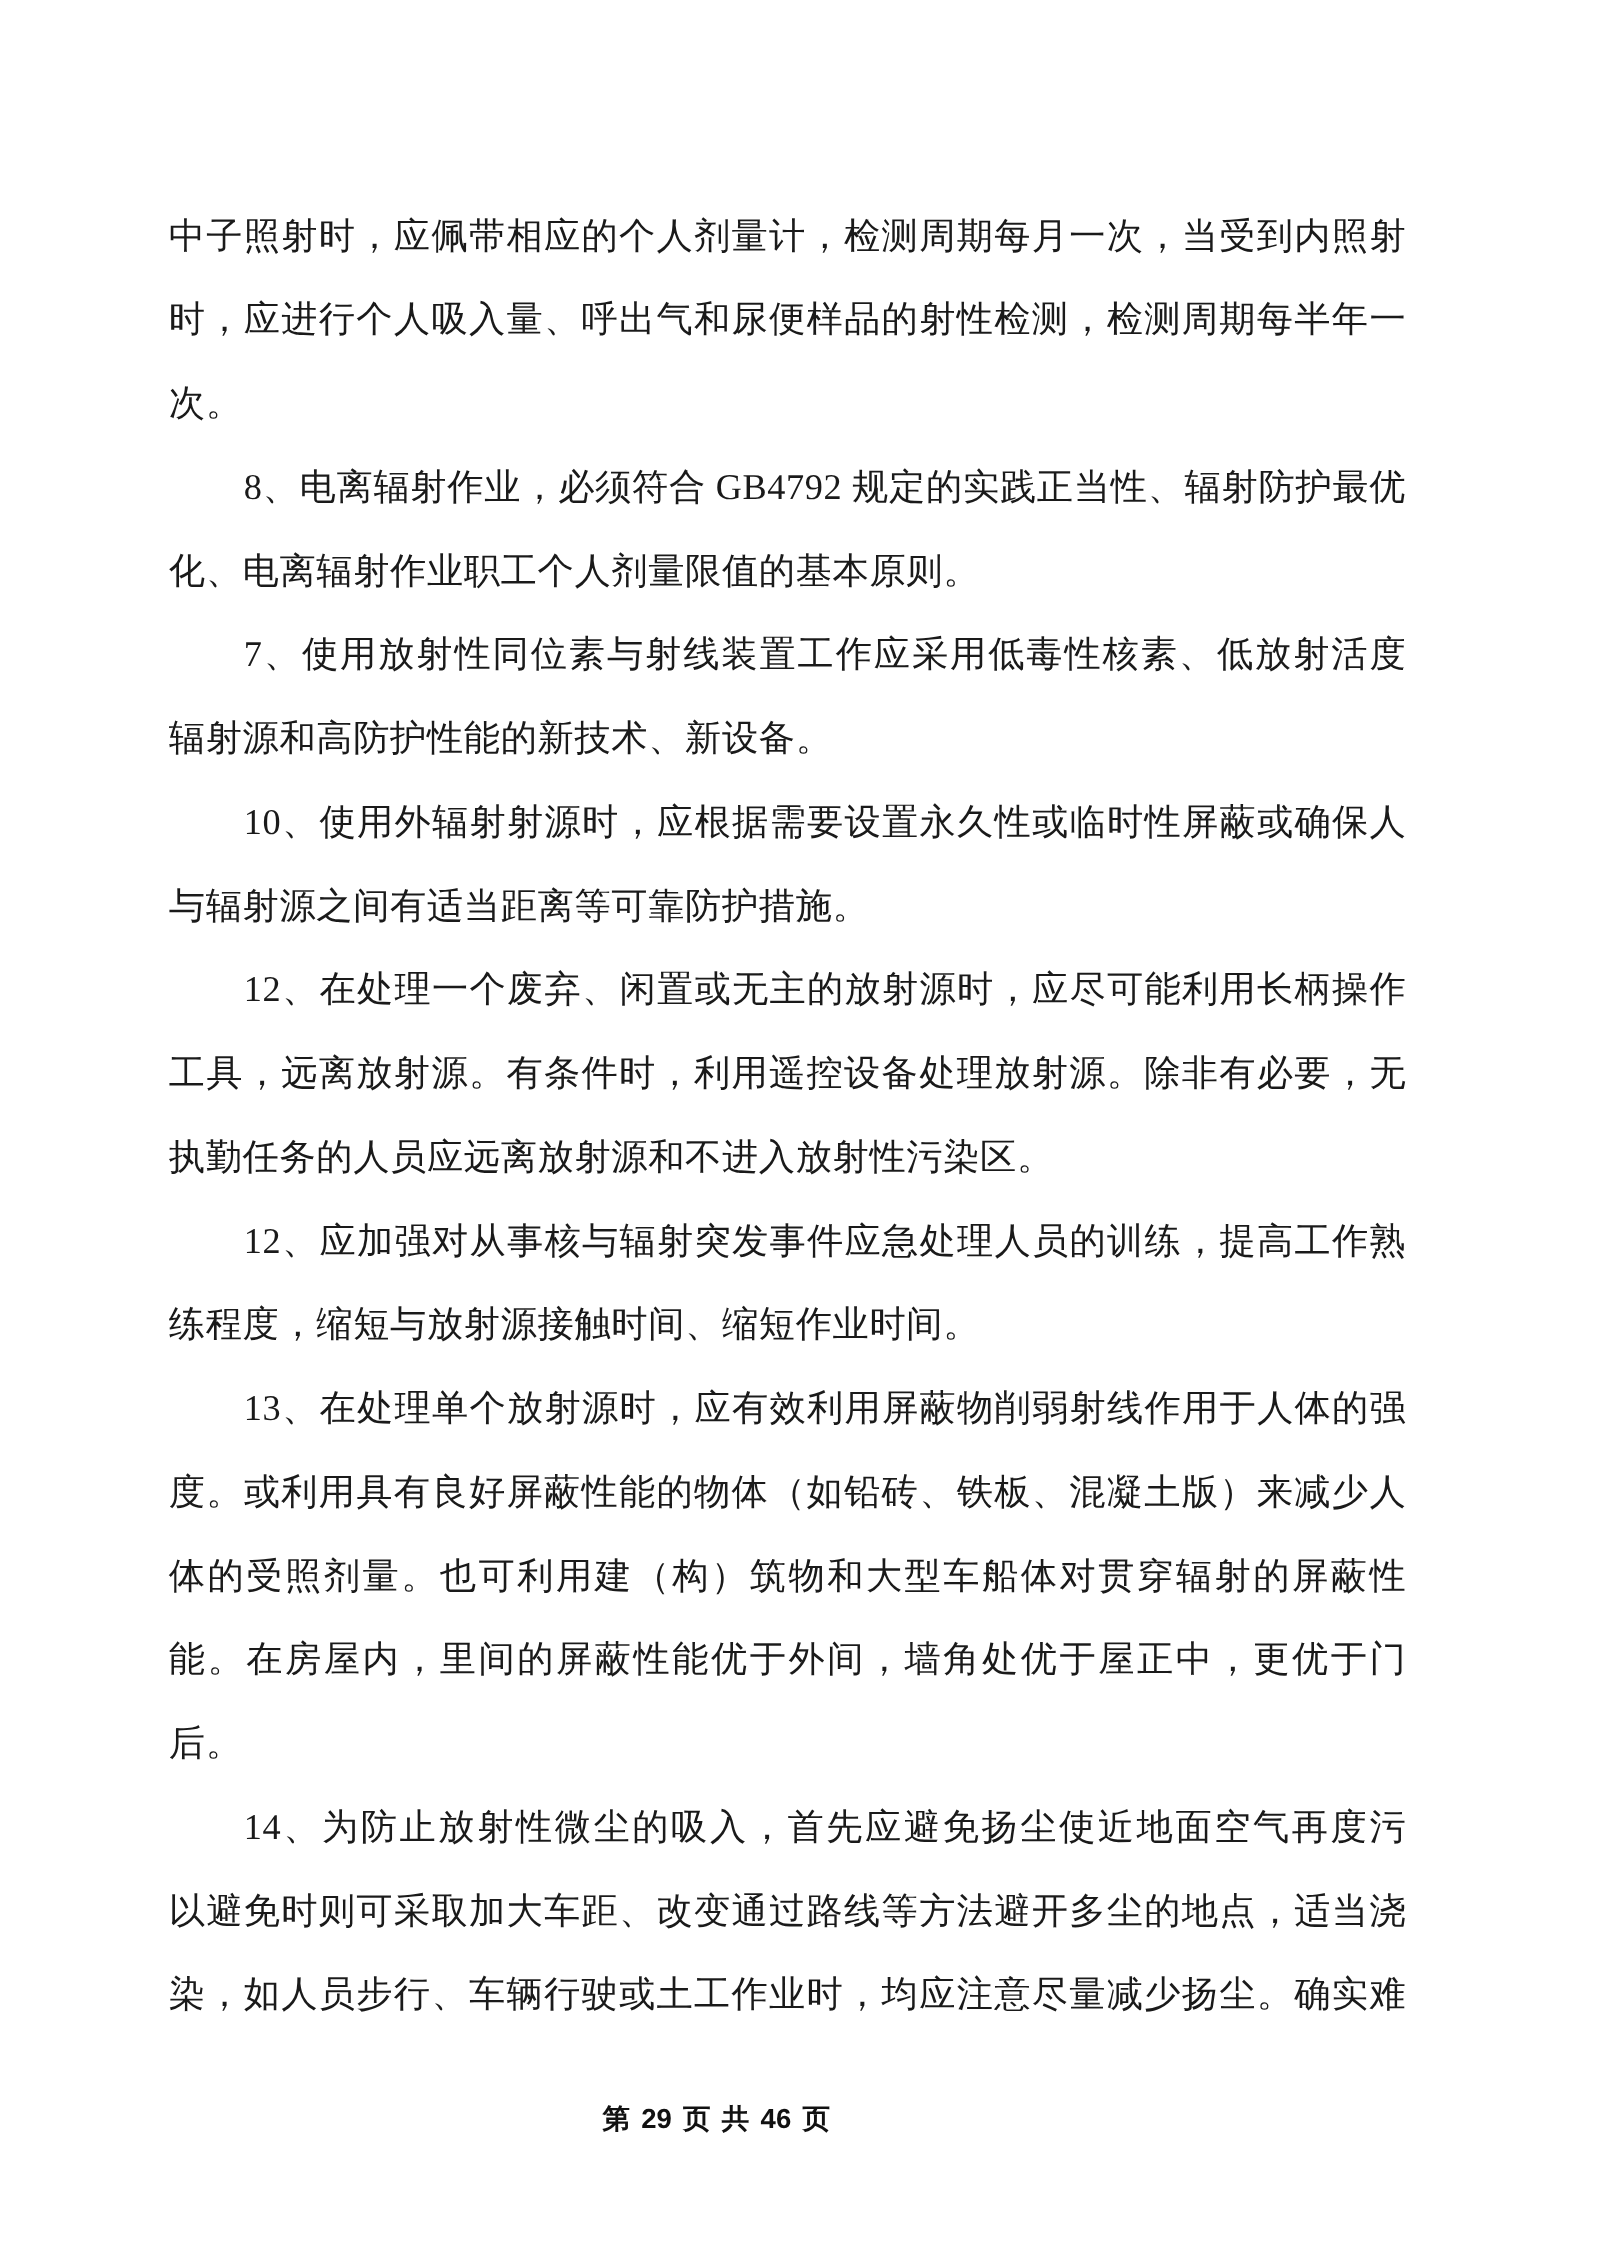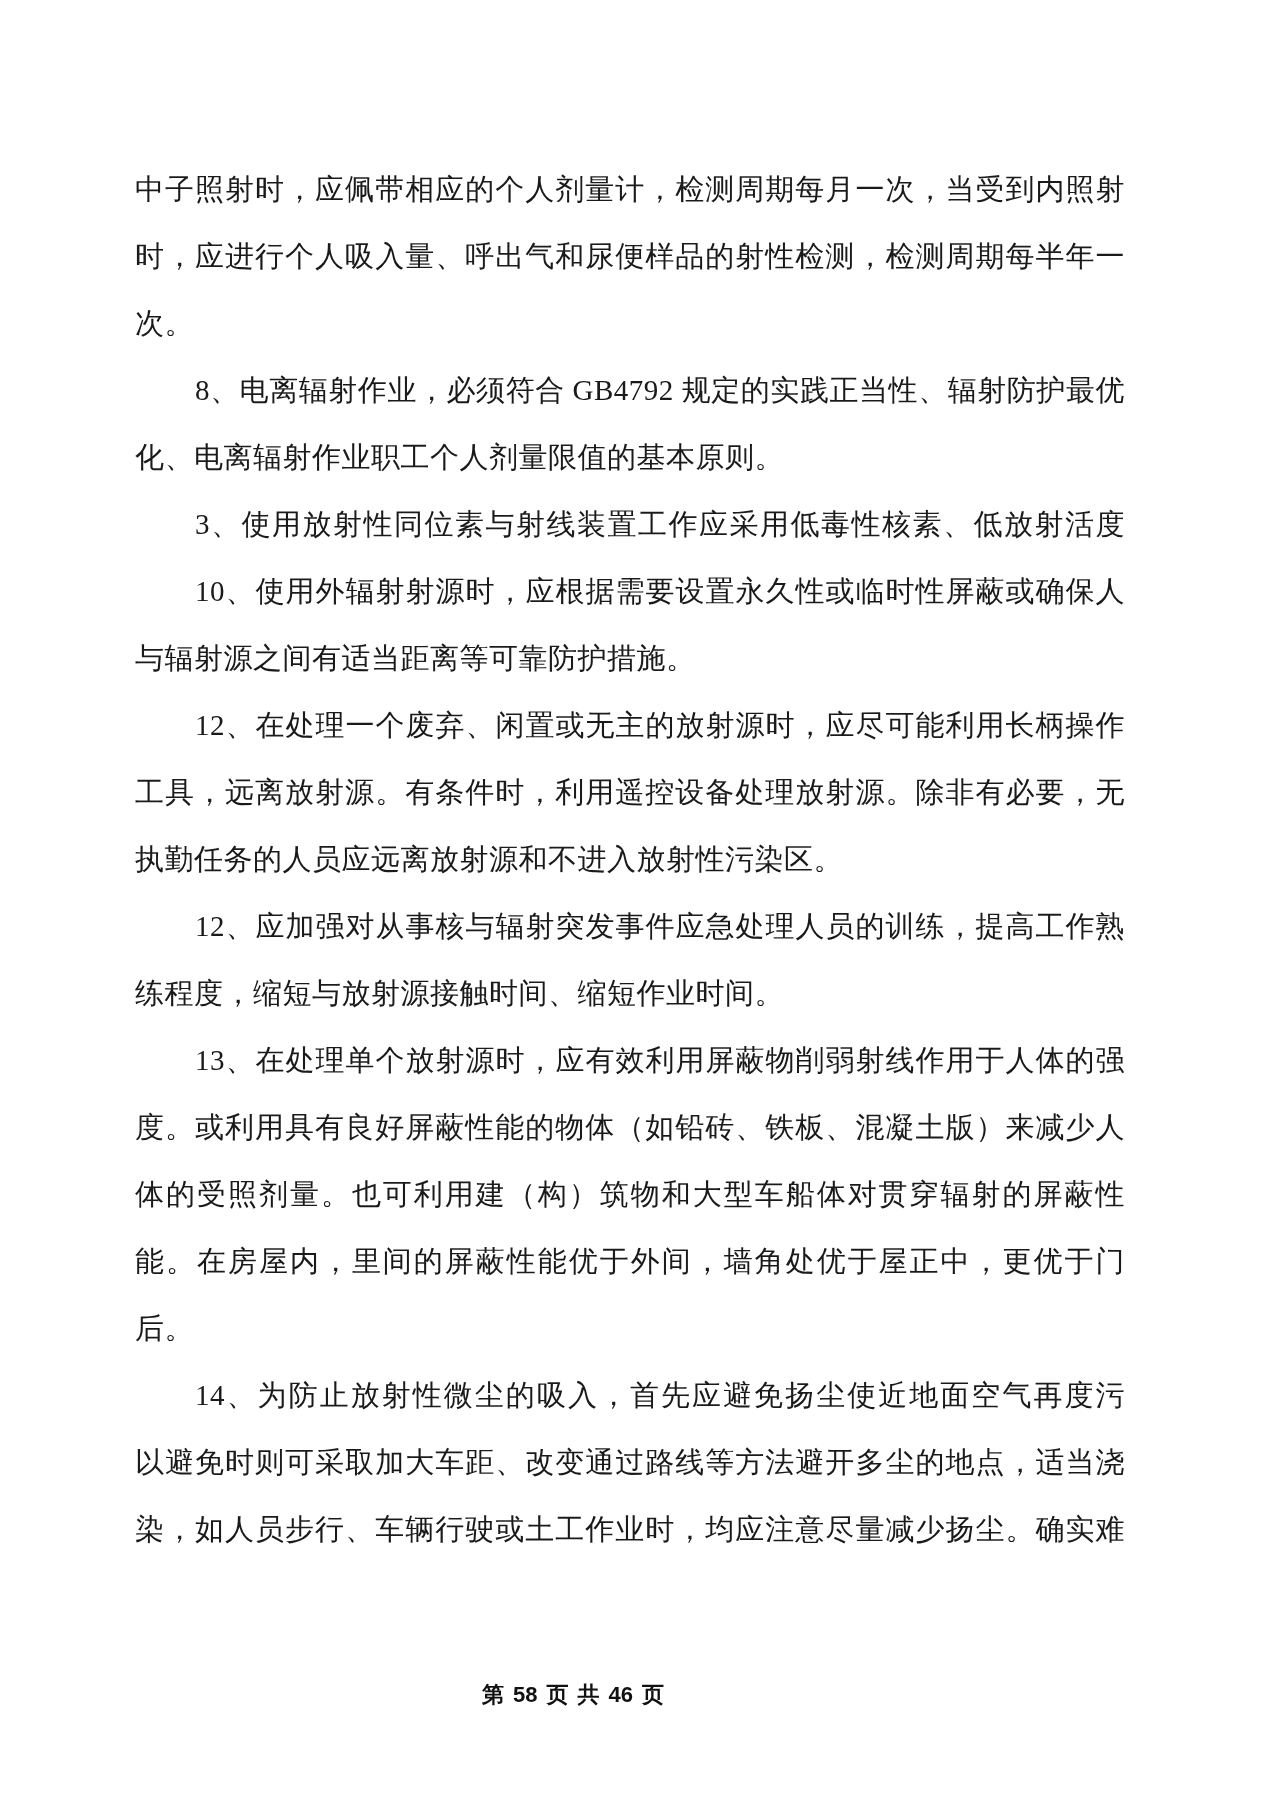--- a/index.html
+++ b/index.html
@@ -64,21 +64,22 @@
       <div class="line full">时，应进行个人吸入量、呼出气和尿便样品的射性检测，检测周期每半年一</div>
       <div class="line">次。</div>
     </div>
 
     <div class="para">
       <div class="line full ind">8、电离辐射作业，必须符合 GB4792 规定的实践正当性、辐射防护最优</div>
       <div class="line">化、电离辐射作业职工个人剂量限值的基本原则。</div>
     </div>
 
     <div class="para">
-      <div class="line full ind">3、使用放射性同位素与射线装置工作应采用低毒性核素、低放射活度</div>
+      <div class="line full ind">7、使用放射性同位素与射线装置工作应采用低毒性核素、低放射活度</div>
+      <div class="line">辐射源和高防护性能的新技术、新设备。</div>
     </div>
 
     <div class="para">
       <div class="line full ind">10、使用外辐射射源时，应根据需要设置永久性或临时性屏蔽或确保人</div>
       <div class="line">与辐射源之间有适当距离等可靠防护措施。</div>
     </div>
 
     <div class="para">
       <div class="line full ind">12、在处理一个废弃、闲置或无主的放射源时，应尽可能利用长柄操作</div>
       <div class="line full">工具，远离放射源。有条件时，利用遥控设备处理放射源。除非有必要，无</div>
@@ -101,20 +102,20 @@
     <div class="para">
       <div class="line full ind">14、为防止放射性微尘的吸入，首先应避免扬尘使近地面空气再度污</div>
       <div class="line full">以避免时则可采取加大车距、改变通过路线等方法避开多尘的地点，适当浇</div>
       <div class="line full">染，如人员步行、车辆行驶或土工作业时，均应注意尽量减少扬尘。确实难</div>
     </div>
 
   </div>
 
   <div class="footer">
     <span>第</span>
-    <span class="num">58</span>
+    <span class="num">29</span>
     <span>页</span>
     <span>共</span>
     <span class="num">46</span>
     <span>页</span>
   </div>
 
 </div>
 
 </body></html>

